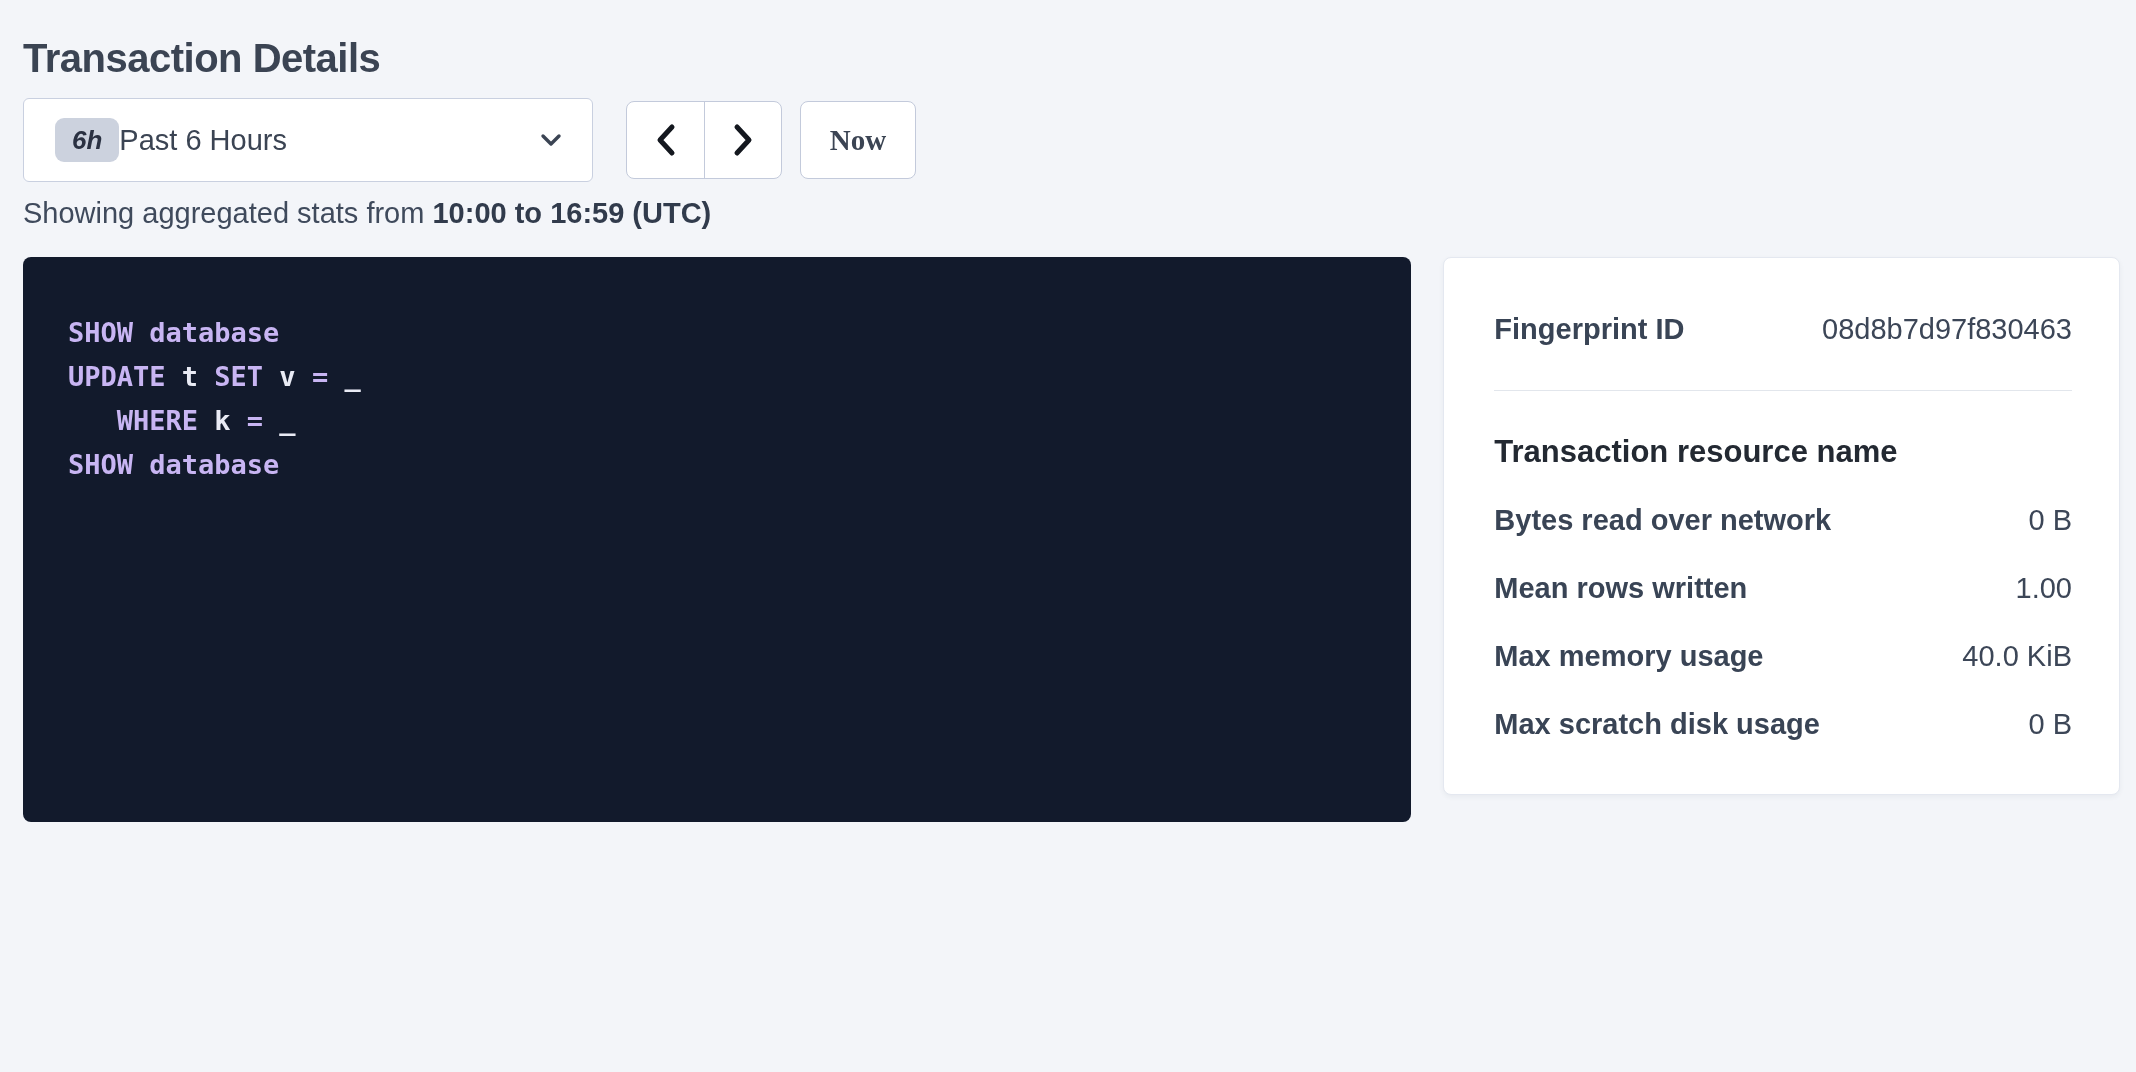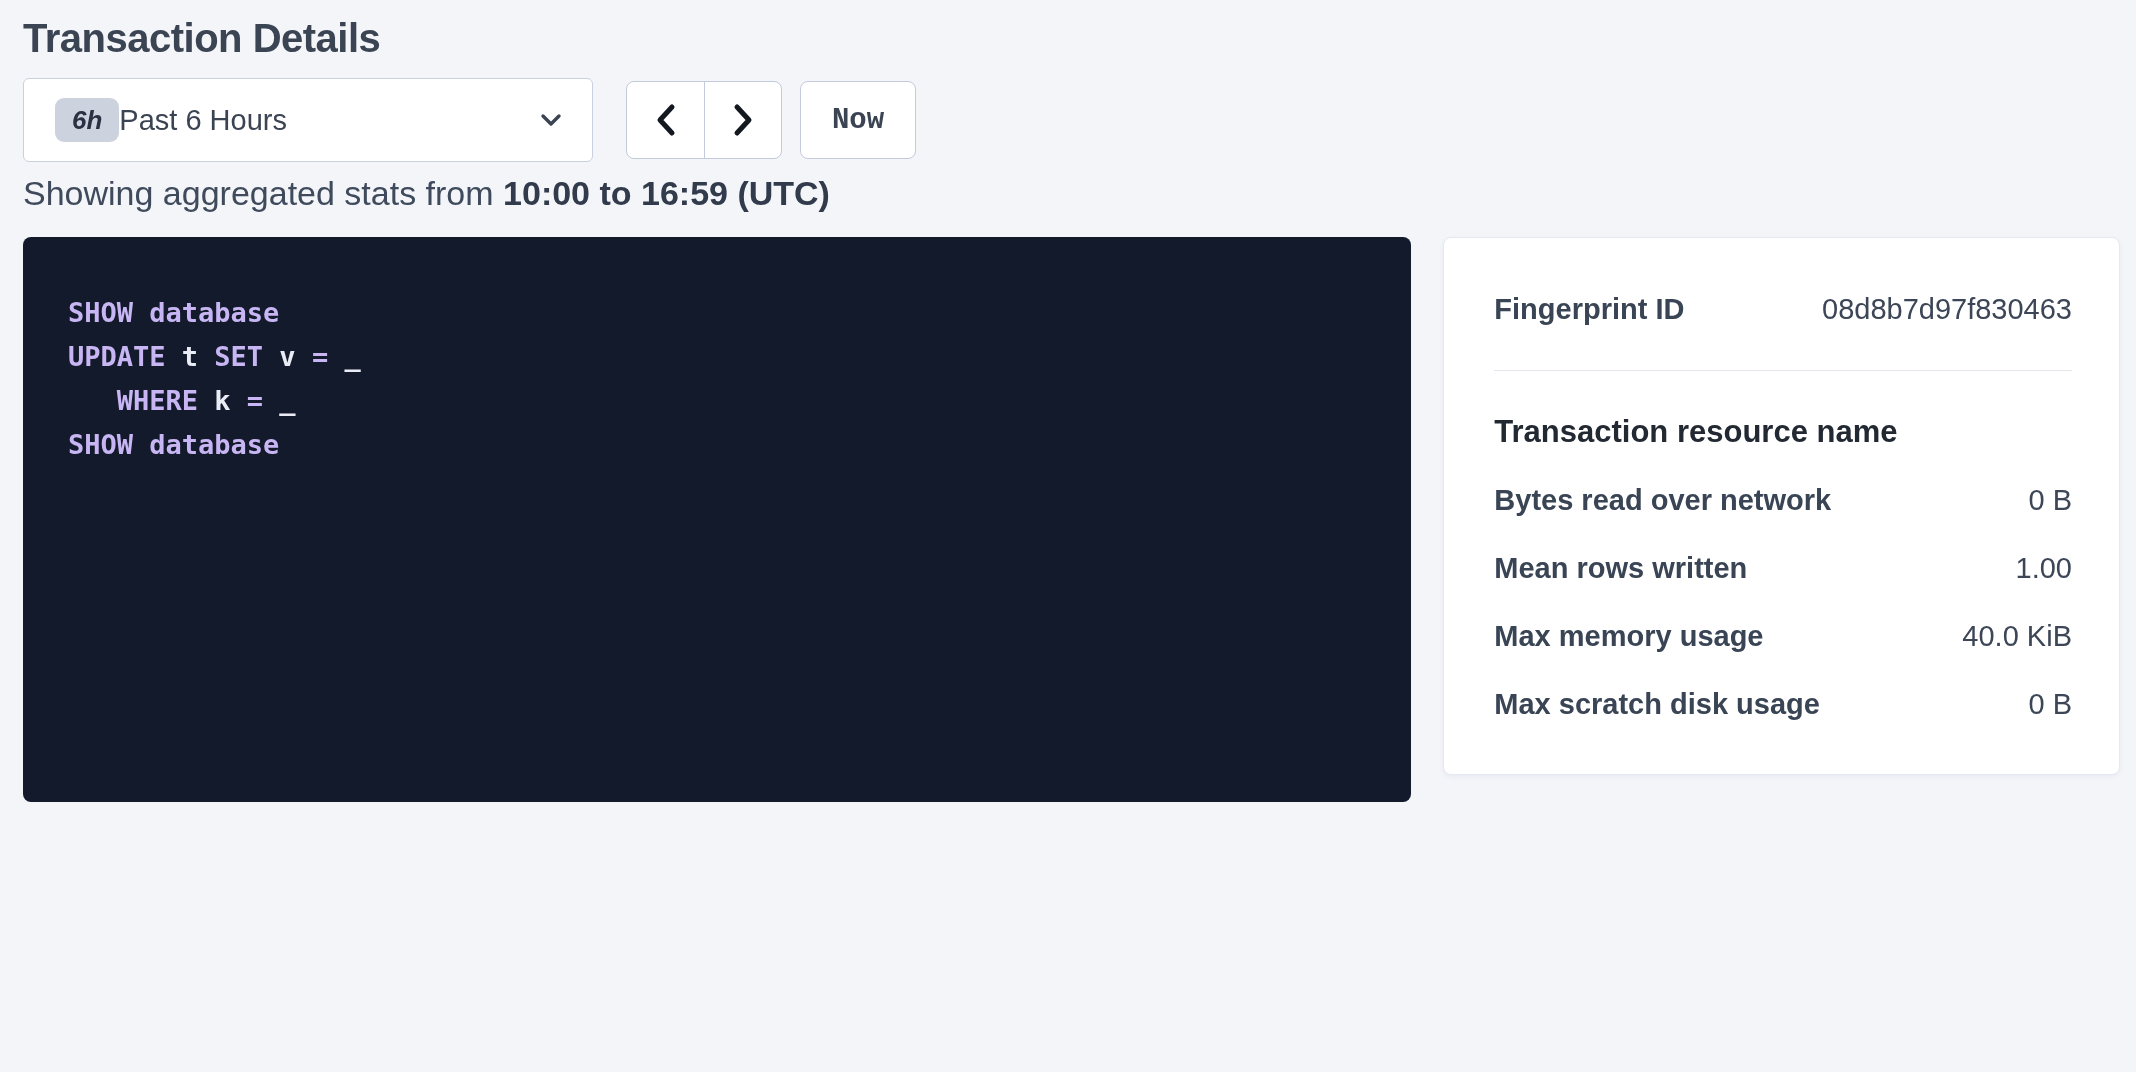--- a/index.html
+++ b/index.html
@@ -3,21 +3,21 @@
 <meta charset="utf-8">
 <style>
   html, body { margin: 0; padding: 0; }
   body {
     width: 2136px; height: 1072px;
     background: var(--page-bg, #f3f5f9);
     font-family: "Liberation Sans", sans-serif;
     color: #394455;
     overflow: hidden;
   }
-  .page { padding: 14px 16px 0 23px; box-sizing: border-box; }
+  .page { padding: 34px 16px 0 23px; box-sizing: border-box; }
 
   h1.title {
     margin: 0 0 16px 0;
     font-size: 40px; line-height: 48px; font-weight: bold;
     color: #3b4453; letter-spacing: -0.5px;
   }
 
   .toolbar { display: flex; align-items: center; }
   .time-select {
     width: 570px; height: 84px; box-sizing: border-box;
@@ -42,25 +42,25 @@
   .pager button {
     width: 77px; border: none; background: transparent;
     display: flex; align-items: center; justify-content: center;
     cursor: pointer; padding: 0;
   }
   .pager button + button { border-left: 1px solid #c3cadb; }
 
   .now-btn {
     margin-left: 18px; height: 78px; width: 116px; box-sizing: border-box;
     background: #fff; border: 1px solid #c3cadb; border-radius: 8px;
-    font-family: Liberation Mono, monospace; font-size: 29px; font-weight: bold; color: #3b4453;
+    font-family: Liberation Serif, serif; font-size: 29px; font-weight: bold; color: #3b4453;
     cursor: pointer;
   }
 
-  .caption { margin: 15px 0 0 0; font-size: 34px; line-height: 33px; color: #3f4a5c; }
+  .caption { margin: 15px 0 0 0; font-size: 29px; line-height: 33px; color: #3f4a5c; }
   .caption strong { font-weight: bold; color: #313b4c; }
 
   .content { display: flex; align-items: flex-start; margin-top: 27px; }
 
   pre.sql {
     box-sizing: border-box; width: 1389px; height: 565px; margin: 0;
     background: var(--code-bg, #121a2c); border-radius: 8px;
     padding: 54px 40px 40px 45px;
     font-family: "DejaVu Sans Mono", "Liberation Mono", monospace;
     font-size: 27px; line-height: 44px; font-weight: 600;

